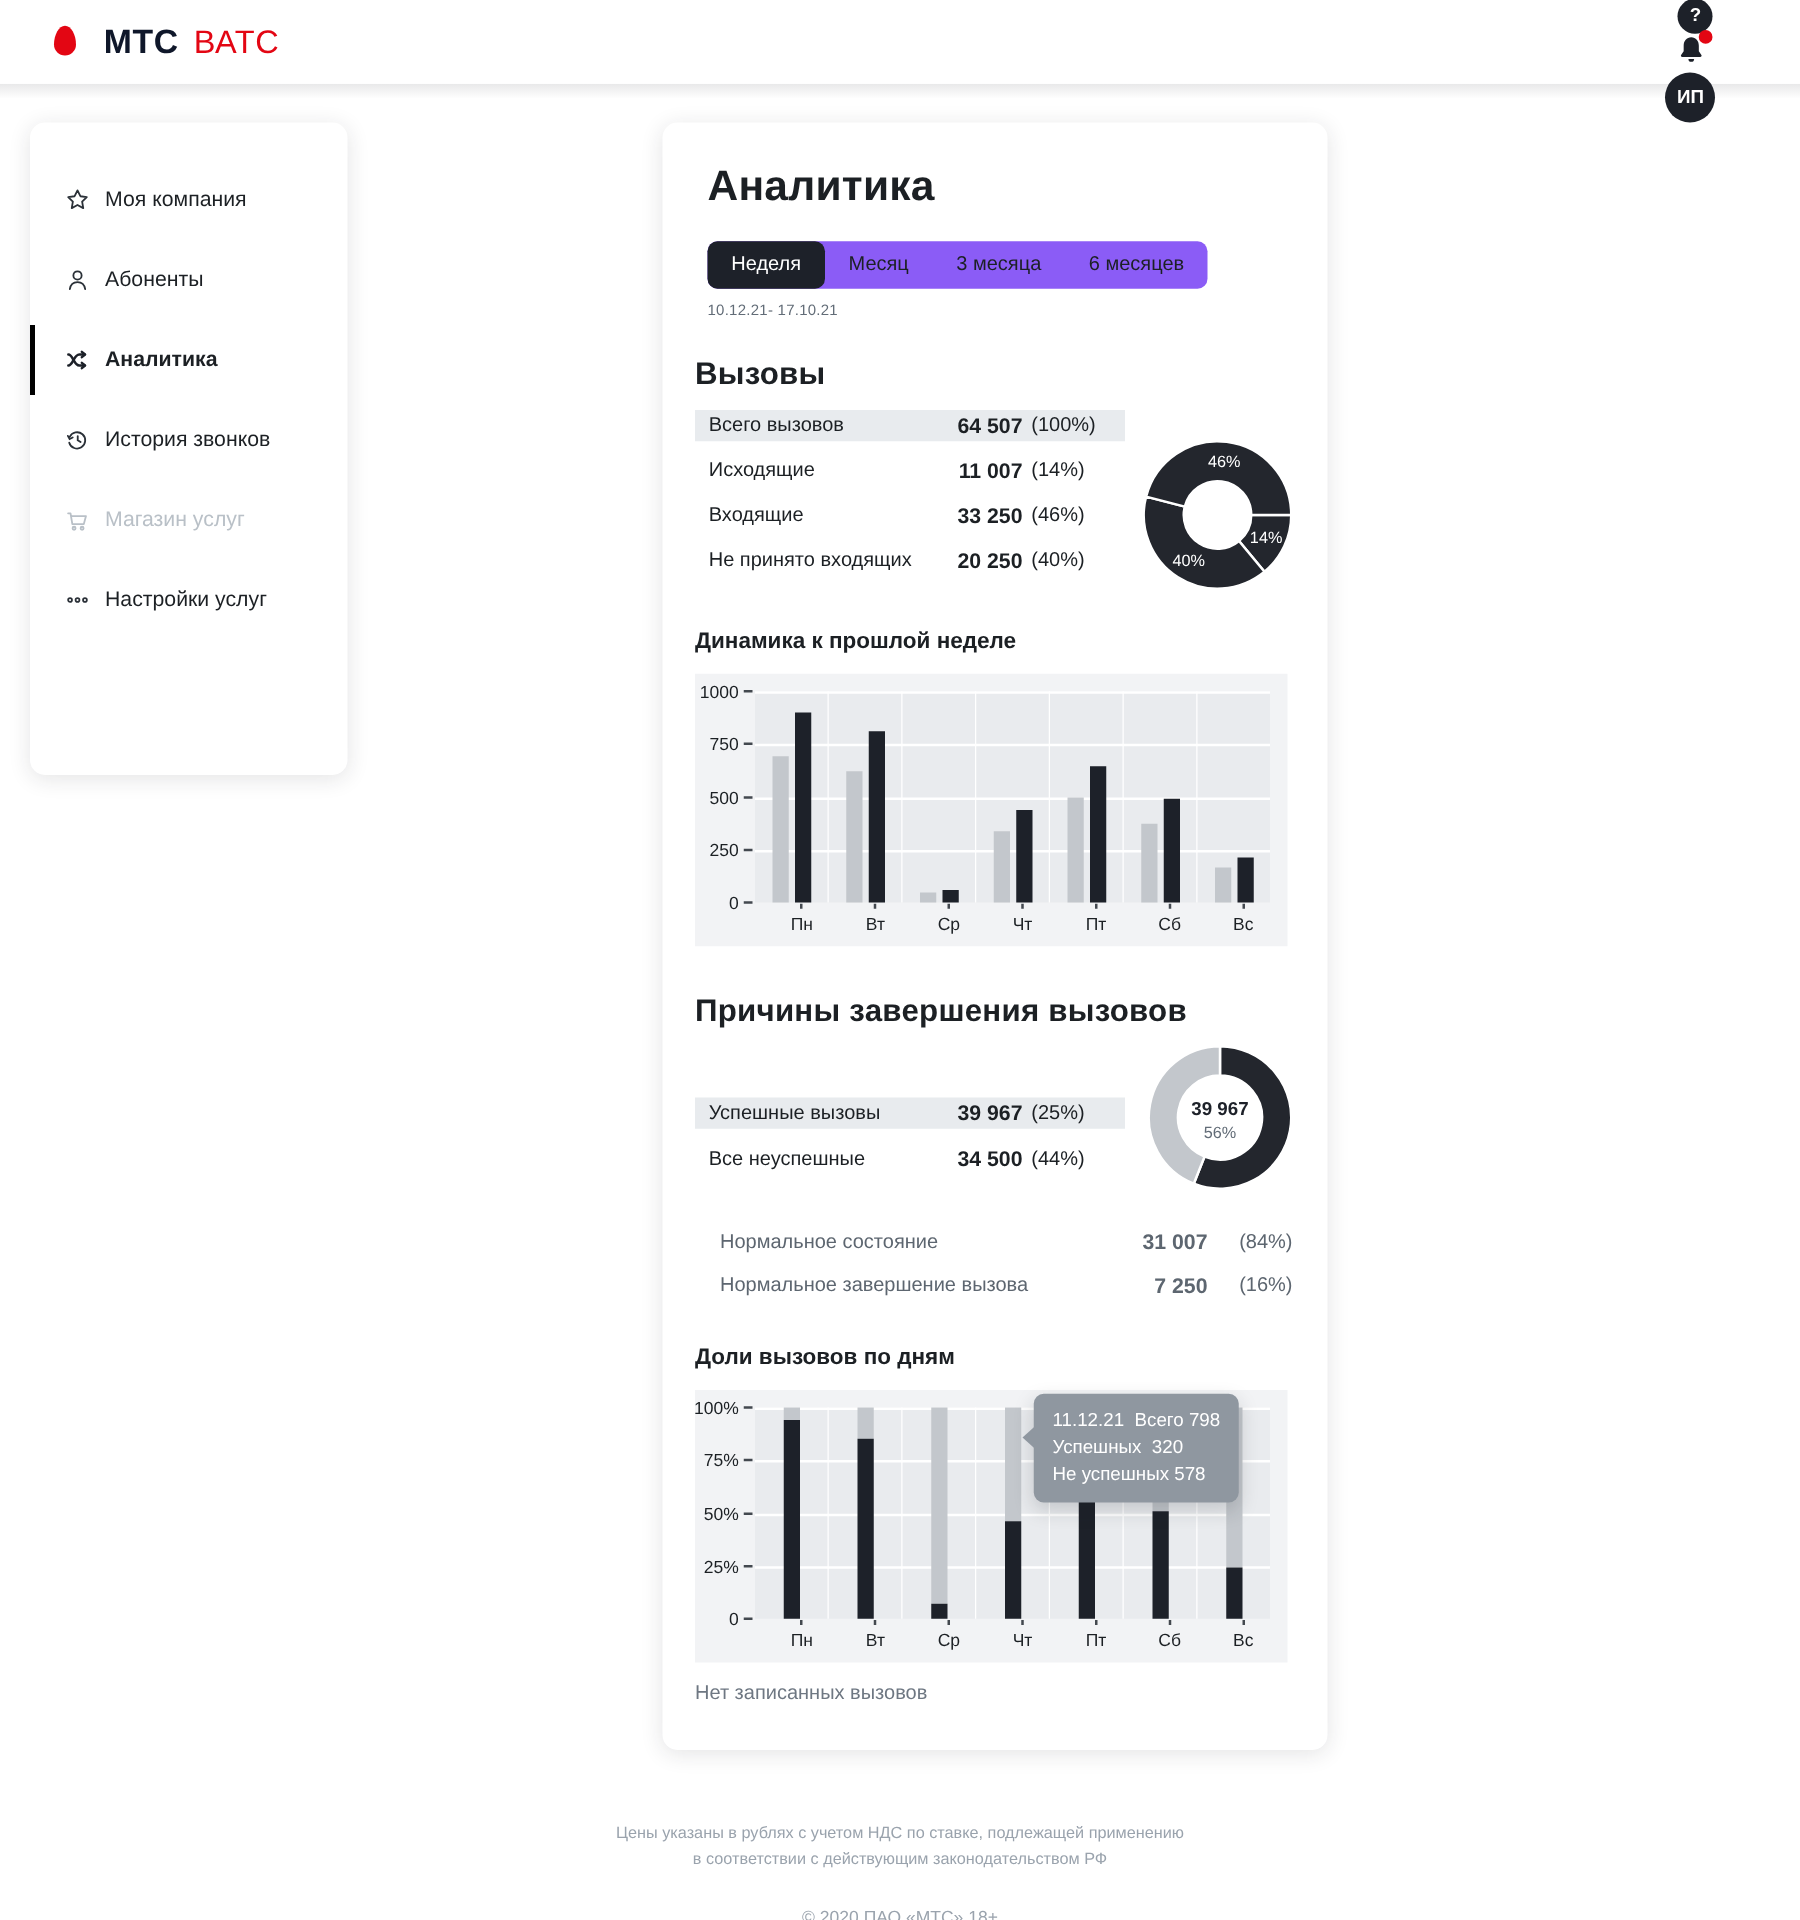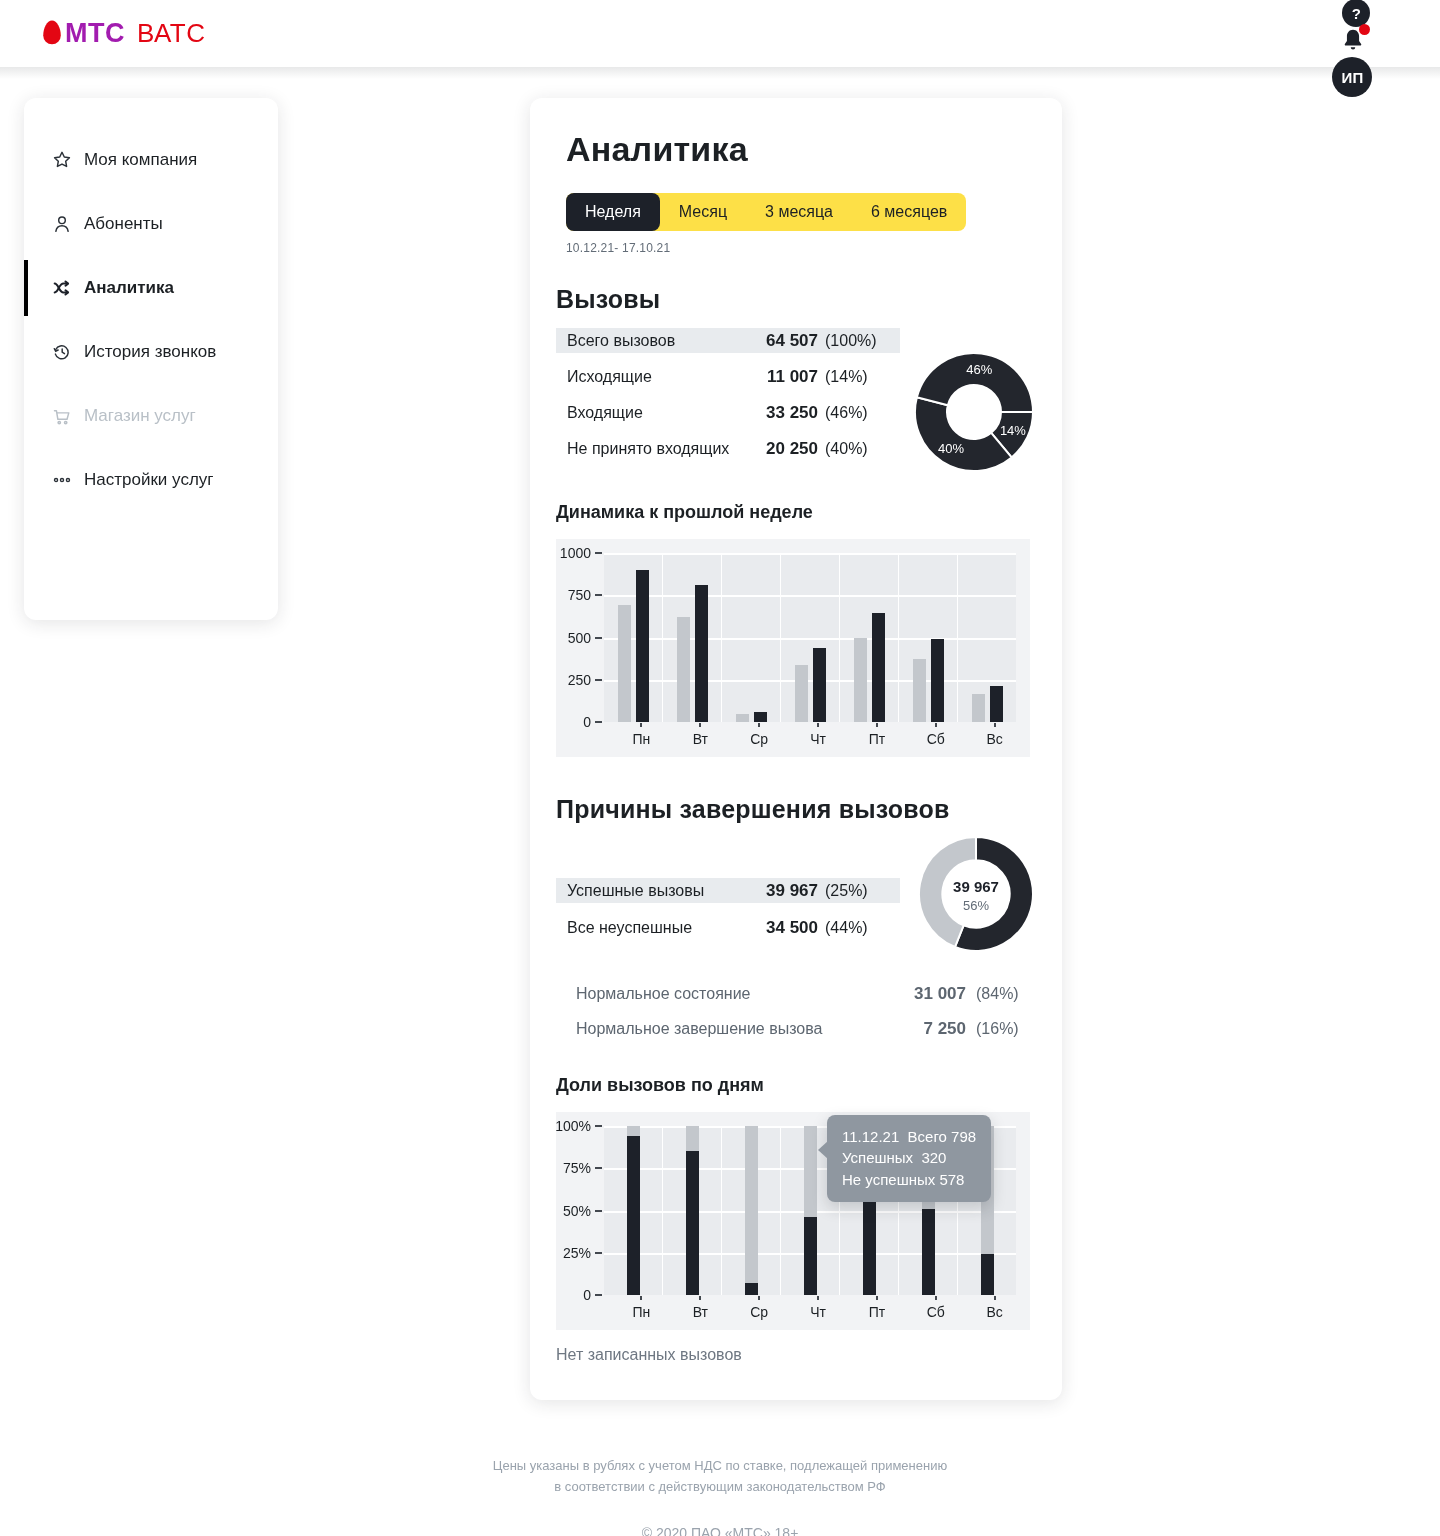--- a/index.html
+++ b/index.html
@@ -6,21 +6,21 @@
   html,body { width:1440px; height:1536px; background:#fff;
     font-family:"Liberation Sans", sans-serif; color:#1c2024; position:relative; }
 
   
   .topbar { position:absolute; top:0; left:0; width:1440px; height:67px; background:#fff;
     display:flex; align-items:center; justify-content:space-between; padding:0 40px; z-index:5; }
   .topbar-shadow { position:absolute; top:67px; left:0; width:1440px; height:12px;
     background:linear-gradient(to bottom, rgba(30,35,40,0.10), rgba(30,35,40,0)); }
   .logo { display:flex; align-items:center; cursor:pointer; }
   .logo svg { display:block; }
-  .logo-mts { color:#a21caf; font-size:27px; font-weight:700; letter-spacing:0.5px; margin-left:1px; }
+  .logo-mts { color:#0f172a; font-size:27px; font-weight:700; letter-spacing:0.5px; margin-left:19px; }
   .logo-product { color:#e30613; font-size:26px; font-weight:400; margin-left:12px; letter-spacing:0.5px; }
   .top-right { display:flex; align-items:center;flex-direction:column; }
   .status-badge { background:#1d2129; color:#fff; font-size:15px; font-weight:700;
     border-radius:16px; padding:6px 22px; cursor:pointer; }
   .help-circle { width:28px; height:28px; border-radius:50%; background:#1d2129; color:#fff;
     font-size:15px; font-weight:700; display:flex; align-items:center; justify-content:center;
     margin-left:32px; cursor:pointer; }
   .bell-wrap { position:relative; margin-left:26px; cursor:pointer; }
   .bell-dot { position:absolute; top:-3px; right:-4px; width:11px; height:11px; border-radius:50%;
     background:#e30613; }
@@ -39,21 +39,21 @@
   .side-icon { width:24px; height:24px; flex:none; margin-right:10px; display:flex;
     align-items:center; justify-content:center; }
   .side-label { color:#1c2024; }
   .side-item.active .side-label { font-weight:700; }
   .side-item.disabled .side-label { color:#b9c0c7; cursor:default; }
   .active-bar { position:absolute; left:0; top:4px; width:4px; height:56px; background:#000; }
 
   
   .main-card { left:530px; top:98px; width:532px; height:1302px; padding:26px 28px 40px 26px; }
   .page-title { font-size:34px; font-weight:700; margin:6px 0 0 10px; letter-spacing:0.2px; }
-  .tabs { display:inline-flex; background:#fde047; border-radius:8px; margin:24px 0 0 10px; }
+  .tabs { display:inline-flex; background:#8b5cf6; border-radius:8px; margin:24px 0 0 10px; }
   .tab { padding:10px 19px; font-size:16px; color:#1c2024; cursor:pointer; border-radius:8px; }
   .tab.active { background:#1d2129; color:#fff; font-weight:400; }
   .date-range { margin:10px 0 0 10px; font-size:12px; color:#626c77; letter-spacing:0.2px; }
 
   h2.section-title { font-size:25px; font-weight:700; margin-top:30px; letter-spacing:0.2px; }
   h3.sub-title { font-size:18px; font-weight:700; margin-top:30px; }
 
   .calls-flex, .reasons-flex { display:flex; align-items:flex-end; }
   .calls-flex { margin-top:14px; }
   .reasons-flex { margin-top:12px; }
@@ -68,21 +68,21 @@
   .reasons-flex .t-row { margin-bottom:12px; }
 
   .donut { flex:none; margin-left:14px; margin-top:6px; }
   .donut svg { display:block; }
   .donut2 { margin-left:18px; margin-top:0; }
 
   .sub-rows { margin-top:32px; }
   .sub-row { display:flex; align-items:center; font-size:16px; color:#5d6670;
     padding-left:20px; margin-bottom:15px; }
   .sub-value { margin-left:auto; font-weight:700; color:#5d6670; font-size:17px; }
-  .sub-pct { width:58px; margin-left:10px; text-align:left; color:#5d6670; }
+  .sub-pct { width:58px; margin-left:10px; text-align:right; color:#5d6670; }
 
   
   .chart-panel { width:474px; background:#f2f3f5; margin-top:16px; padding:14px 14px 10px 0; }
   .plot-wrap { display:flex; height:169px; }
   .y-gutter { width:48px; flex:none; position:relative; }
   .ylab { position:absolute; right:13px; font-size:14px; color:#1c2024; transform:translateY(-50%); }
   .ydash { position:absolute; right:2px; width:7px; height:2px; background:#43484f;
     transform:translateY(-50%); }
   .plot { flex:1; position:relative; background:#e9ebee; display:flex; }
   .hline { position:absolute; left:0; right:0; height:2px; background:#fff; z-index:1; }

